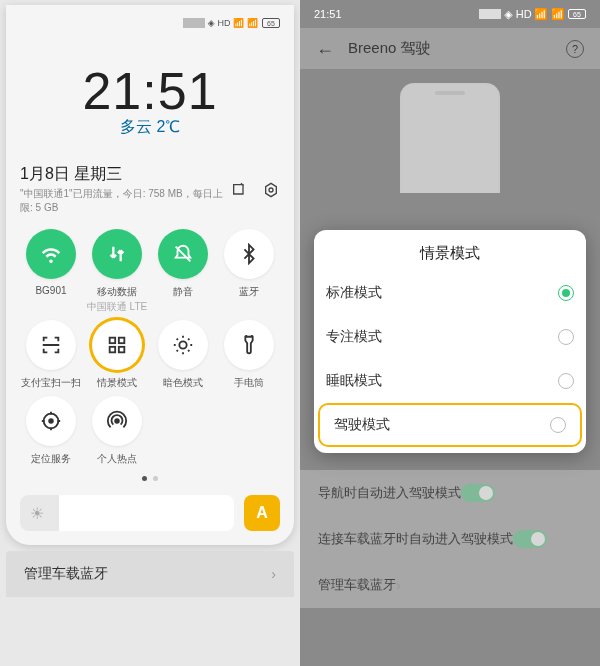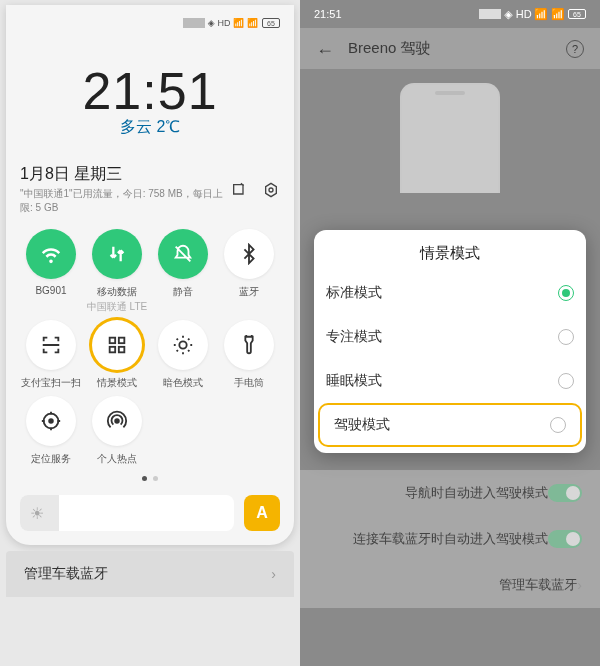--- a/index.html
+++ b/index.html
@@ -52,21 +52,21 @@
   .phone-mock::after{ content:""; position:absolute; top:6px; left:50%; transform:translateX(-50%); width:30px; height:4px; background:#bbb; border-radius:2px;}
 
   .modal { position: absolute; left: 14px; right: 14px; top: 230px; background: #fff; border-radius: 12px; padding: 14px 0 6px; box-shadow: 0 4px 20px rgba(0,0,0,0.3); }
   .modal-title { text-align: center; font-size: 15px; font-weight: 500; color: #222; padding-bottom: 8px; }
   .radio-row { display: flex; justify-content: space-between; align-items: center; padding: 13px 12px; font-size: 14px; color: #333; }
   .radio-row.hl { box-shadow: inset 0 0 0 2px #f5b400; border-radius: 10px; margin: 0 4px; padding: 13px 16px;}
   .radio { width: 16px; height: 16px; border: 1.5px solid #bbb; border-radius: 50%; position: relative; }
   .radio.on { border-color: #2fc87a; }
   .radio.on::after { content: ""; position: absolute; inset: 3px; background: #2fc87a; border-radius: 50%; }
 
-  .setting-row { display: flex; justify-content: flex-end; align-items: center; padding: 14px 18px; font-size: 13px; color: #444; background: rgba(220,220,220,0.35); }
+  .setting-row { display: flex; justify-content: flex-start; align-items: center; padding: 14px 18px; font-size: 13px; color: #444; background: rgba(220,220,220,0.35); }
   .switch { width: 34px; height: 18px; background: #5fc88a; border-radius: 9px; position: relative; opacity: 0.55;}
   .switch::after { content: ""; position: absolute; right: 2px; top: 2px; width: 14px; height: 14px; background: #fff; border-radius: 50%; }
   .bottom-rows { position: absolute; left: 0; right: 0; top: 470px; }
 
   svg { width: 1em; height: 1em; }
 </style>
 </head>
 <body>
 
 <div class="container">

